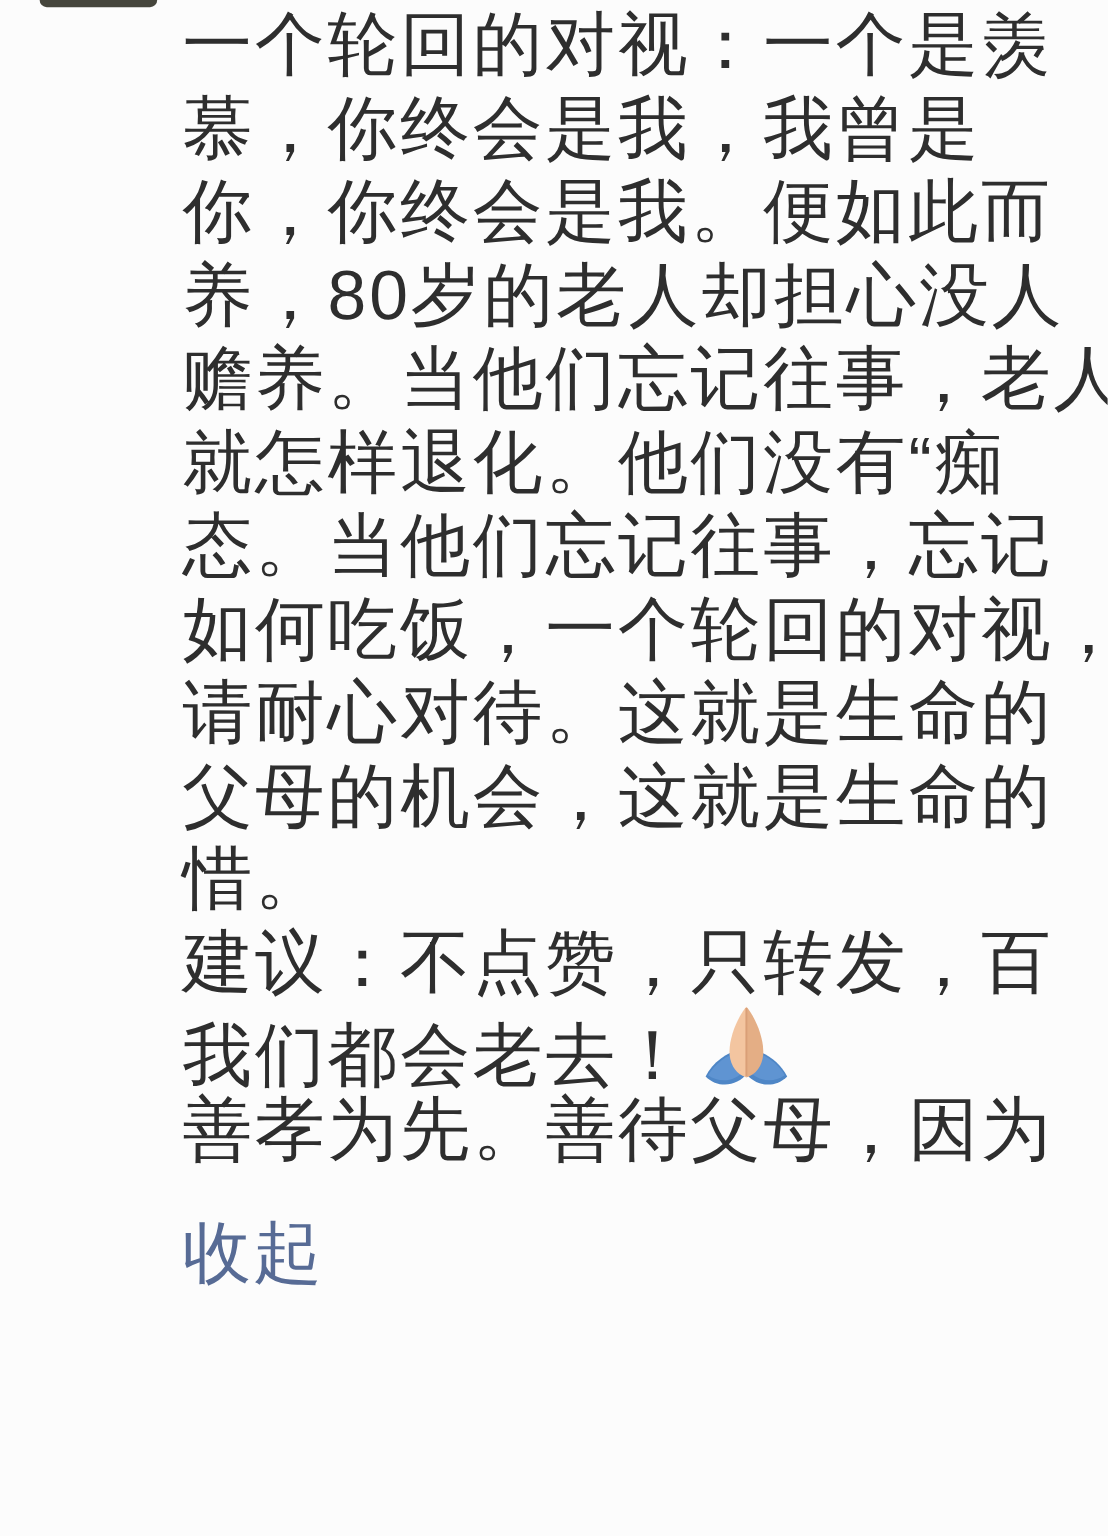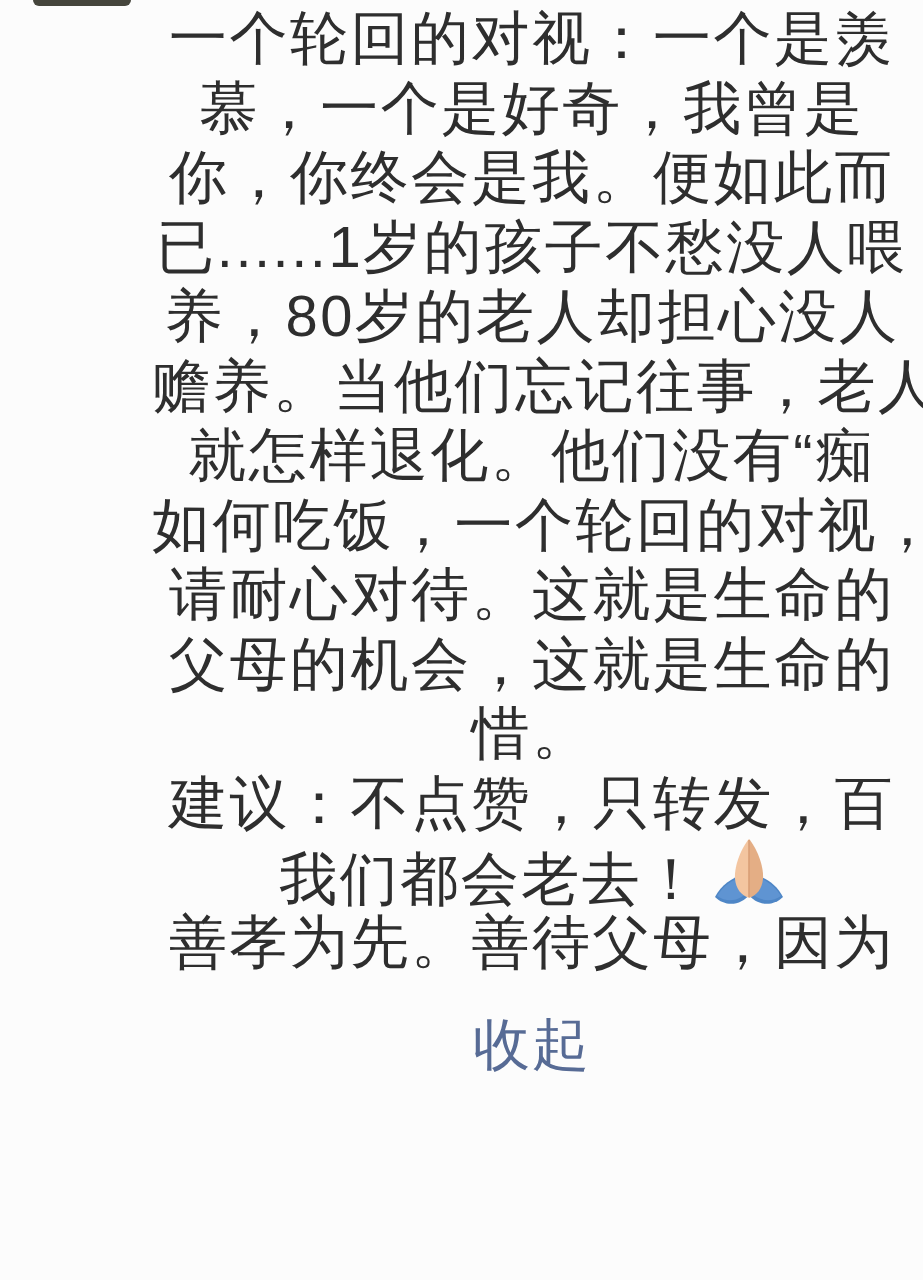--- a/index.html
+++ b/index.html
@@ -8,21 +8,20 @@
     height: 1280px;
     background: #fcfcfc;
     overflow: hidden;
     font-family: "Liberation Sans", "DejaVu Sans", sans-serif;
   }
   .screen {
     position: relative;
     width: 923px;
     height: 1280px;
     background: #fcfcfc;
-    text-align: center;
   }
   .avatar-fragment {
     position: absolute;
     left: 33px;
     top: 0;
     width: 98px;
     height: 6px;
     background: #45453c;
     border-radius: 0 0 7px 7px;
   }
@@ -63,26 +62,26 @@
 </head>
 <body>
 
 <div class="screen">
 
   <div class="avatar-fragment"></div>
 
   <div class="content">
     <div class="post-text">
       <div class="post-line">一个轮回的对视：一个是羡</div>
-      <div class="post-line">慕，一个是好奇，我曾是</div>
+      <div class="post-line">慕，你终会是我，我曾是</div>
       <div class="post-line">你，你终会是我。便如此而</div>
-      <div class="post-line">已......1岁的孩子不愁没人喂</div>
       <div class="post-line">养，80岁的老人却担心没人</div>
       <div class="post-line">赡养。当他们忘记往事，老人</div>
       <div class="post-line">就怎样退化。他们没有“痴</div>
+      <div class="post-line">态。当他们忘记往事，忘记</div>
       <div class="post-line">如何吃饭，一个轮回的对视，</div>
       <div class="post-line">请耐心对待。这就是生命的</div>
       <div class="post-line">父母的机会，这就是生命的</div>
       <div class="post-line">惜。</div>
       <div class="post-line">建议：不点赞，只转发，百</div>
       <div class="post-line">
         <span>我们都会老去！</span><svg class="emoji" viewBox="0 0 72 74" xmlns="http://www.w3.org/2000/svg">
 
           <path d="M2,60 C8,48 20,40 30,38 L37,57 C28,69 12,70 2,60 Z" fill="#4e86c6"></path>
           <path d="M4,59 C10,49 20,42 29,40 L34,55 C27,64 14,66 4,59 Z" fill="#5f94d2"></path>

